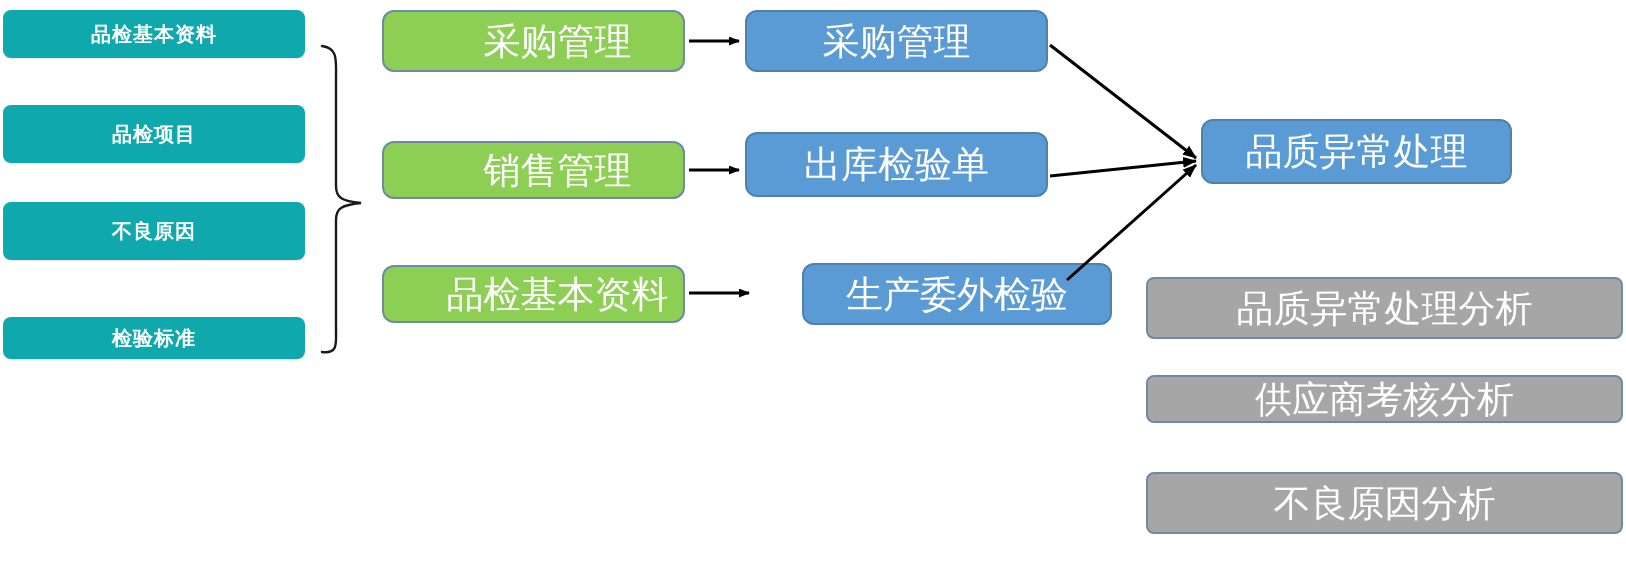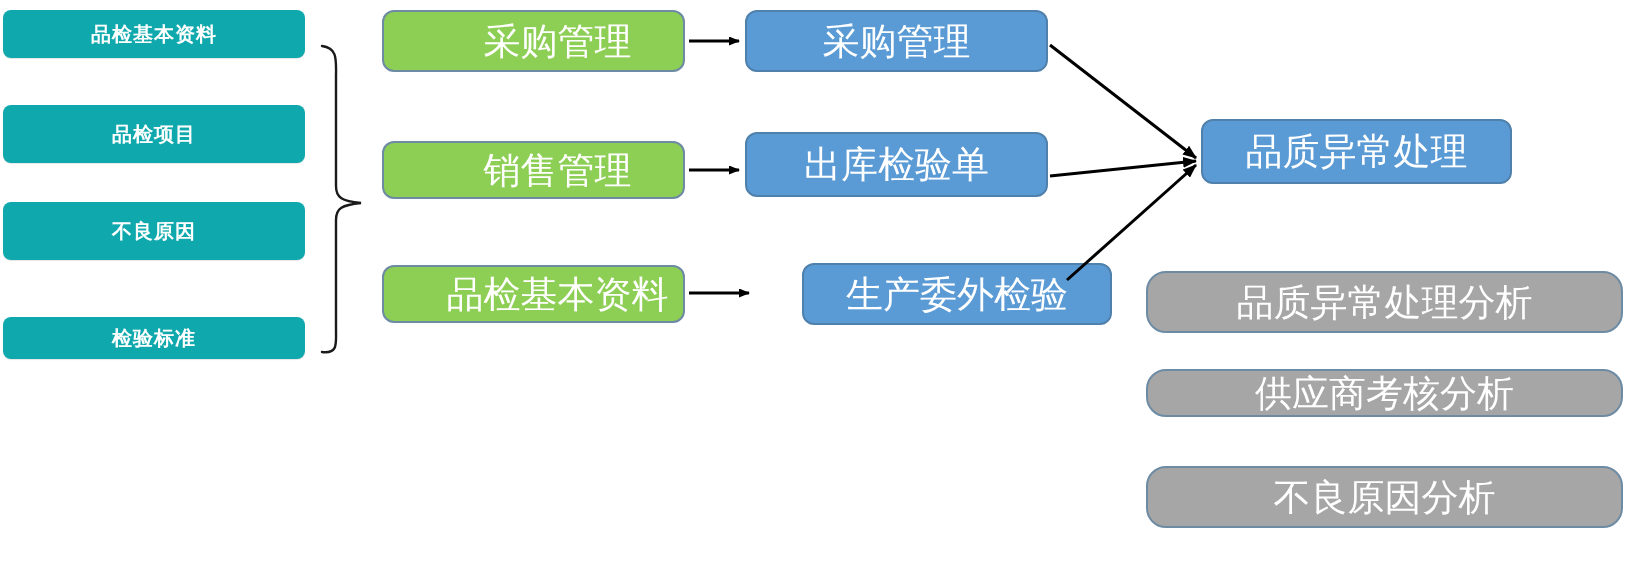--- a/index.html
+++ b/index.html
@@ -55,22 +55,23 @@
     background: #5b9bd5;
     border: 2px solid #4f81ac;
     border-radius: 12px;
     font-size: 37px;
   }
 
   
   .gray {
     background: #a6a6a6;
     border: 2px solid #6e8ba4;
-    border-radius: 20px;
+    border-radius: 8px;
     font-size: 37px;
+    margin-top: 6px;
   }
 
   svg.overlay {
     position: absolute;
     left: 0;
     top: 0;
     width: 1626px;
     height: 562px;
     pointer-events: none;
   }

